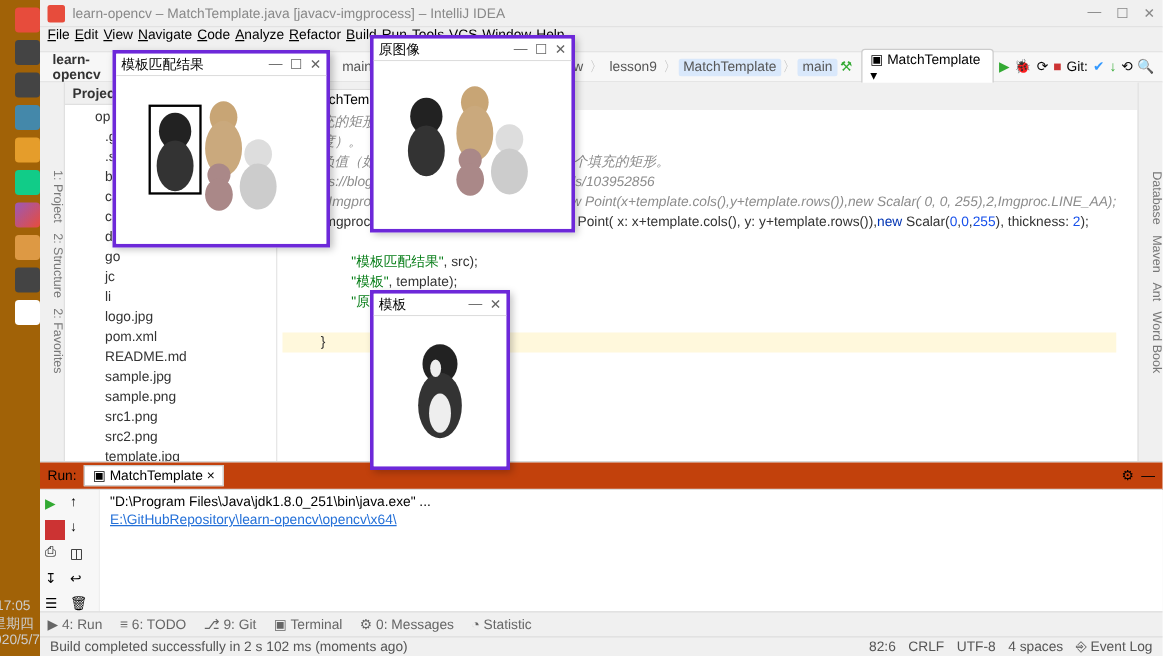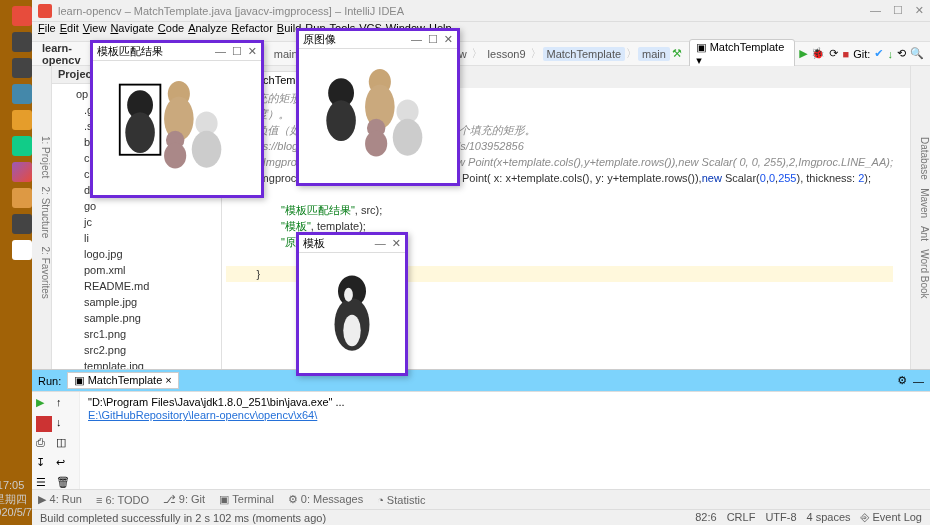--- a/index.html
+++ b/index.html
@@ -35,21 +35,21 @@
 .tab { background:#fff; border:1px solid #ddd; border-bottom:none; padding:2px 8px; font-size:11px; }
 .code { flex:1; display:flex; font-family:"JetBrains Mono",Consolas,monospace; font-size:12px; color:#333; overflow:hidden; position:relative; }
 .gutter { width:32px; background:#fafafa; color:#aaa; text-align:right; padding:2px 6px 0 0; border-right:1px solid #eee; line-height:16px; }
 .codebody { padding:2px 4px; line-height:16px; white-space:pre; }
 .kw { color:#0033b3; }
 .str { color:#067d17; }
 .num { color:#1750eb; }
 .cmt { color:#8c8c8c; font-style:italic; }
 .hl { background:#fff8dc; }
 .runpanel { height:120px; border-top:1px solid #ccc; display:flex; flex-direction:column; }
-.runhdr { background:#7dd3fc; padding:2px 6px; display:flex; align-items:center; gap:6px; border-bottom:1px solid #ddd; }
+.runhdr { background:#c2410c; padding:2px 6px; display:flex; align-items:center; gap:6px; border-bottom:1px solid #ddd; }
 .runbody { flex:1; display:flex; }
 .runicons { width:48px; background:#f7f7f7; display:flex; flex-wrap:wrap; gap:4px; padding:4px; border-right:1px solid #eee; }
 .runicons div { width:16px; height:16px; }
 .runout { flex:1; padding:4px 8px; font-family:Consolas,monospace; font-size:12px; }
 .runout a { color:#2470d8; text-decoration:underline; }
 .bottombar { height:20px; background:#f0f0f0; border-top:1px solid #ddd; display:flex; align-items:center; padding:0 6px; gap:14px; font-size:10px; color:#666; }
 .statusbar { height:16px; background:#f0f0f0; border-top:1px solid #ddd; display:flex; align-items:center; padding:0 8px; font-size:10px; color:#555; }
 .statusbar .right { margin-left:auto; display:flex; gap:10px; }
 .popup { position:absolute; background:#fff; border:3px solid #6d28d9; box-shadow:2px 2px 6px rgba(0,0,0,0.25); }
 .popup .ptitle { height:18px; background:#fff; display:flex; align-items:center; padding:0 4px; font-size:11px; border-bottom:1px solid #ddd; }

